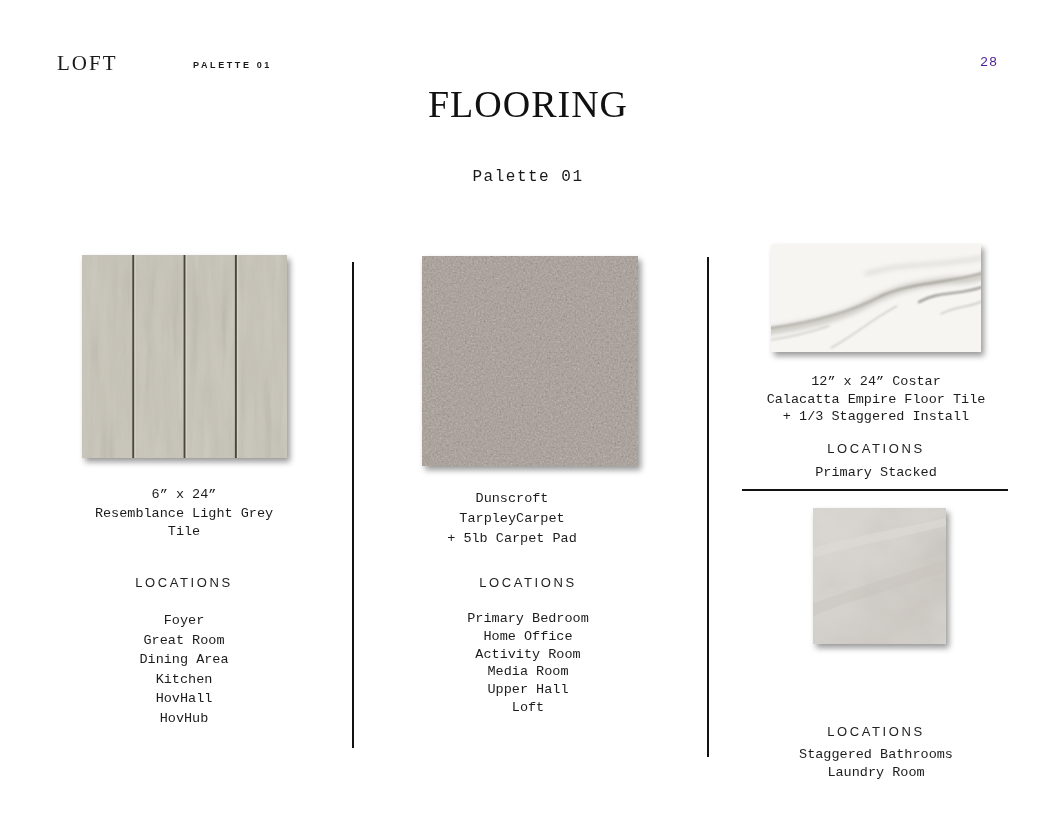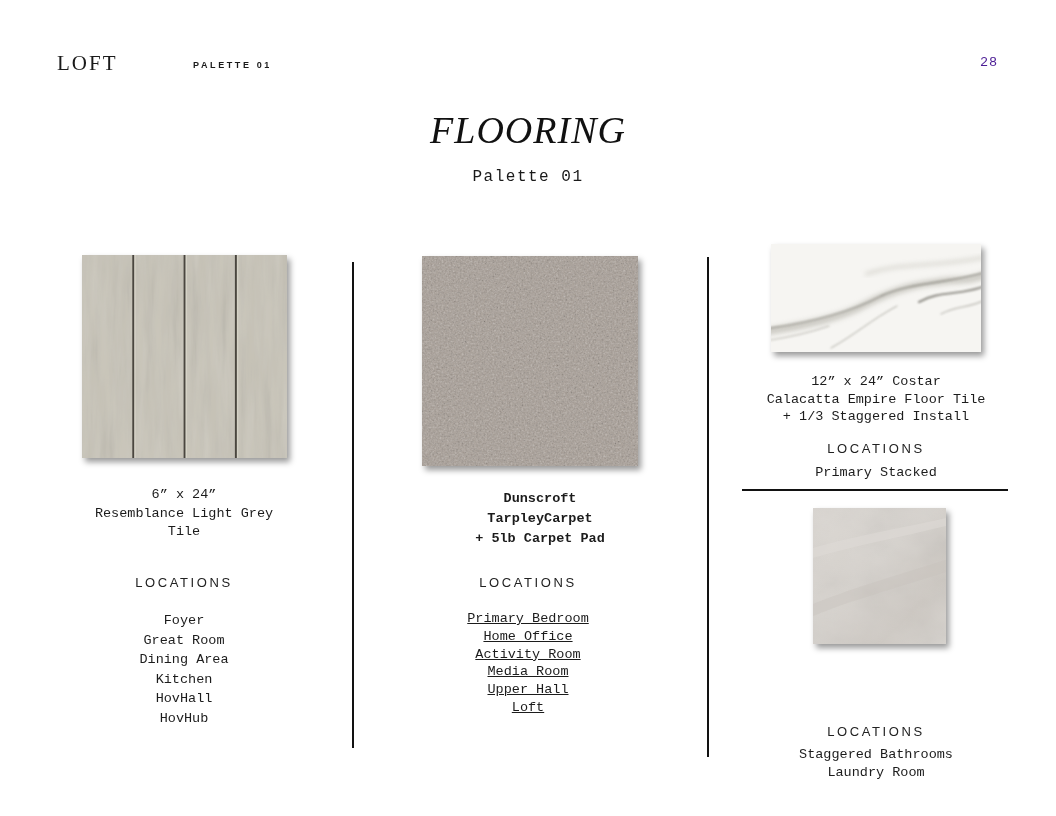--- a/index.html
+++ b/index.html
@@ -61,21 +61,21 @@
 </style>
 </head>
 <body>
 
 <div class="page">
 
   <div class="abs brand" style="left:57px;top:51px;">LOFT</div>
   <div class="abs palette-tag" style="left:193px;top:60px;">PALETTE 01</div>
   <div class="abs page-number" style="left:980px;top:55px;">28</div>
 
-  <div class="abs page-title" style="left:0;top:108px;font-style:italic;">FLOORING</div>
+  <div class="abs page-title" style="left:0;top:82px;">FLOORING</div>
   <div class="abs page-subtitle" style="left:0;top:168px;">Palette 01</div>
 
   <div class="abs vdiv" style="left:352px;top:262px;height:486px;"></div>
   <div class="abs vdiv" style="left:707px;top:257px;height:500px;"></div>
 
   <div class="abs swatch" style="left:82px;top:255px;">
     <svg width="205" height="203" viewBox="0 0 205 203" xmlns="http://www.w3.org/2000/svg">
       <defs>
         <filter id="f-wood" x="-5%" y="-5%" width="110%" height="110%">
           <feTurbulence type="fractalNoise" baseFrequency="0.11 0.012" numOctaves="4" seed="8"></feTurbulence>
@@ -121,27 +121,27 @@
             <feFuncB type="linear" slope="1.5" intercept="-0.25"></feFuncB>
           </feComponentTransfer>
         </filter>
       </defs>
       <rect width="216" height="210" fill="#a59c93"></rect>
       <rect width="216" height="210" filter="url(#f-carpet)" opacity="0.50"></rect>
       <rect width="216" height="210" fill="#b0a79e" opacity="0.18"></rect>
     </svg>
   </div>
 
-  <div class="abs name-block lh20" style="left:416px;top:489px;width:248px;font-weight:bold;">
+  <div class="abs name-block lh20" style="left:388px;top:489px;width:248px;">
     <div>Dunscroft</div>
     <div>TarpleyCarpet</div>
     <div>+ 5lb Carpet Pad</div>
   </div>
   <div class="abs locations-heading" style="left:404px;top:575px;width:248px;">LOCATIONS</div>
-  <div class="abs loc-list lh178" style="left:404px;top:610px;width:248px;text-decoration:underline;">
+  <div class="abs loc-list lh178" style="left:404px;top:610px;width:248px;">
     <div>Primary Bedroom</div>
     <div>Home Office</div>
     <div>Activity Room</div>
     <div>Media Room</div>
     <div>Upper Hall</div>
     <div>Loft</div>
   </div>
 
   <div class="abs swatch" style="left:771px;top:244px;">
     <svg width="210" height="108" viewBox="0 0 210 108" xmlns="http://www.w3.org/2000/svg">

